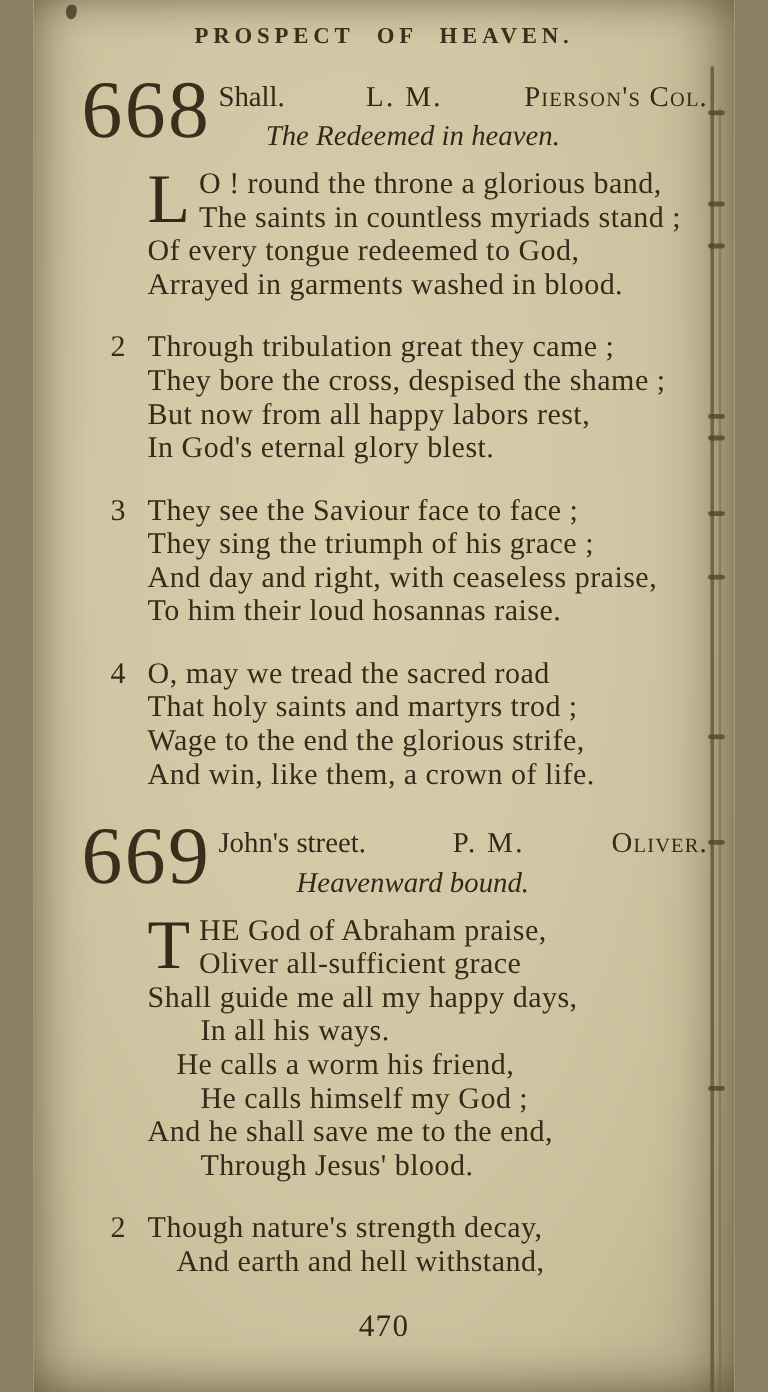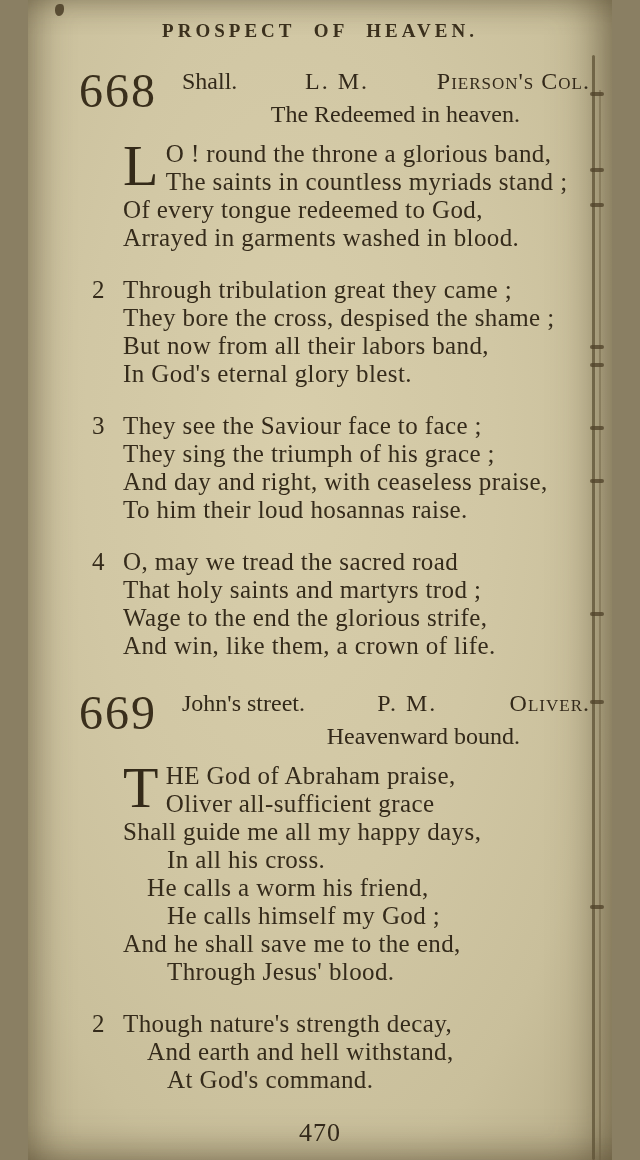--- a/index.html
+++ b/index.html
@@ -26,36 +26,37 @@
     word-spacing:10px;
     color:#3b301d;
   }
   .hymns{padding:20px 22px 0 40px;}
   .hymn + .hymn{margin-top:2px;}
   .hymn-head{display:flex;align-items:flex-start;margin-bottom:12px;}
   .hymn-number{
     width:100px;
     flex:0 0 100px;
     text-align:center;
-    font-size:48px;
+    font-size:68px;
     line-height:58px;
     letter-spacing:2px;
     color:#3a2f1c;
   }
   .hymn-titles{flex:1;min-width:0;}
   .title-row{
     display:flex;justify-content:space-between;align-items:baseline;
     font-size:24px;padding-top:6px;
   }
   .tune{margin-left:14px;}
   .meter{letter-spacing:2px;}
   .source{font-variant:small-caps;letter-spacing:1px;}
   .subtitle{
+    font-style:italic;
     font-size:24px;
-    text-align:right;
+    text-align:center;
     margin-top:6px;
     padding-right:70px;
   }
   .verse{
     position:relative;
     margin:0 0 24px 55px;
     font-size:25px;
     line-height:28px;
     letter-spacing:.4px;
     color:#352b1b;
@@ -133,21 +134,21 @@
           <span class="dropcap">L</span>
           <div class="line indent-0">O ! round the throne a glorious band,</div>
           <div class="line indent-0">The saints in countless myriads stand ;</div>
           <div class="line indent-0">Of every tongue redeemed to God,</div>
           <div class="line indent-0">Arrayed in garments washed in blood.</div>
         </div>
         <div class="verse">
           <span class="verse-number">2</span>
           <div class="line indent-0">Through tribulation great they came ;</div>
           <div class="line indent-0">They bore the cross, despised the shame ;</div>
-          <div class="line indent-0">But now from all their labors band,</div>
+          <div class="line indent-0">But now from all happy labors rest,</div>
           <div class="line indent-0">In God's eternal glory blest.</div>
         </div>
         <div class="verse">
           <span class="verse-number">3</span>
           <div class="line indent-0">They see the Saviour face to face ;</div>
           <div class="line indent-0">They sing the triumph of his grace ;</div>
           <div class="line indent-0">And day and right, with ceaseless praise,</div>
           <div class="line indent-0">To him their loud hosannas raise.</div>
         </div>
         <div class="verse">
@@ -168,29 +169,28 @@
               <span class="source">Oliver.</span>
             </div>
             <div class="subtitle">Heavenward bound.</div>
           </div>
         </div>
         <div class="verse">
           <span class="dropcap">T</span>
           <div class="line indent-0">HE God of Abraham praise,</div>
           <div class="line indent-0">Oliver all-sufficient grace</div>
           <div class="line indent-0">Shall guide me all my happy days,</div>
-          <div class="line indent-2">In all his cross.</div>
+          <div class="line indent-2">In all his ways.</div>
           <div class="line indent-1">He calls a worm his friend,</div>
           <div class="line indent-2">He calls himself my God ;</div>
           <div class="line indent-0">And he shall save me to the end,</div>
           <div class="line indent-2">Through Jesus' blood.</div>
         </div>
         <div class="verse">
           <span class="verse-number">2</span>
           <div class="line indent-0">Though nature's strength decay,</div>
           <div class="line indent-1">And earth and hell withstand,</div>
-          <div class="line indent-2">At God's command.</div>
         </div>
       </section>
     </div>
 
   <div class="page-number">470</div>
 </div>
 
 </body></html>

